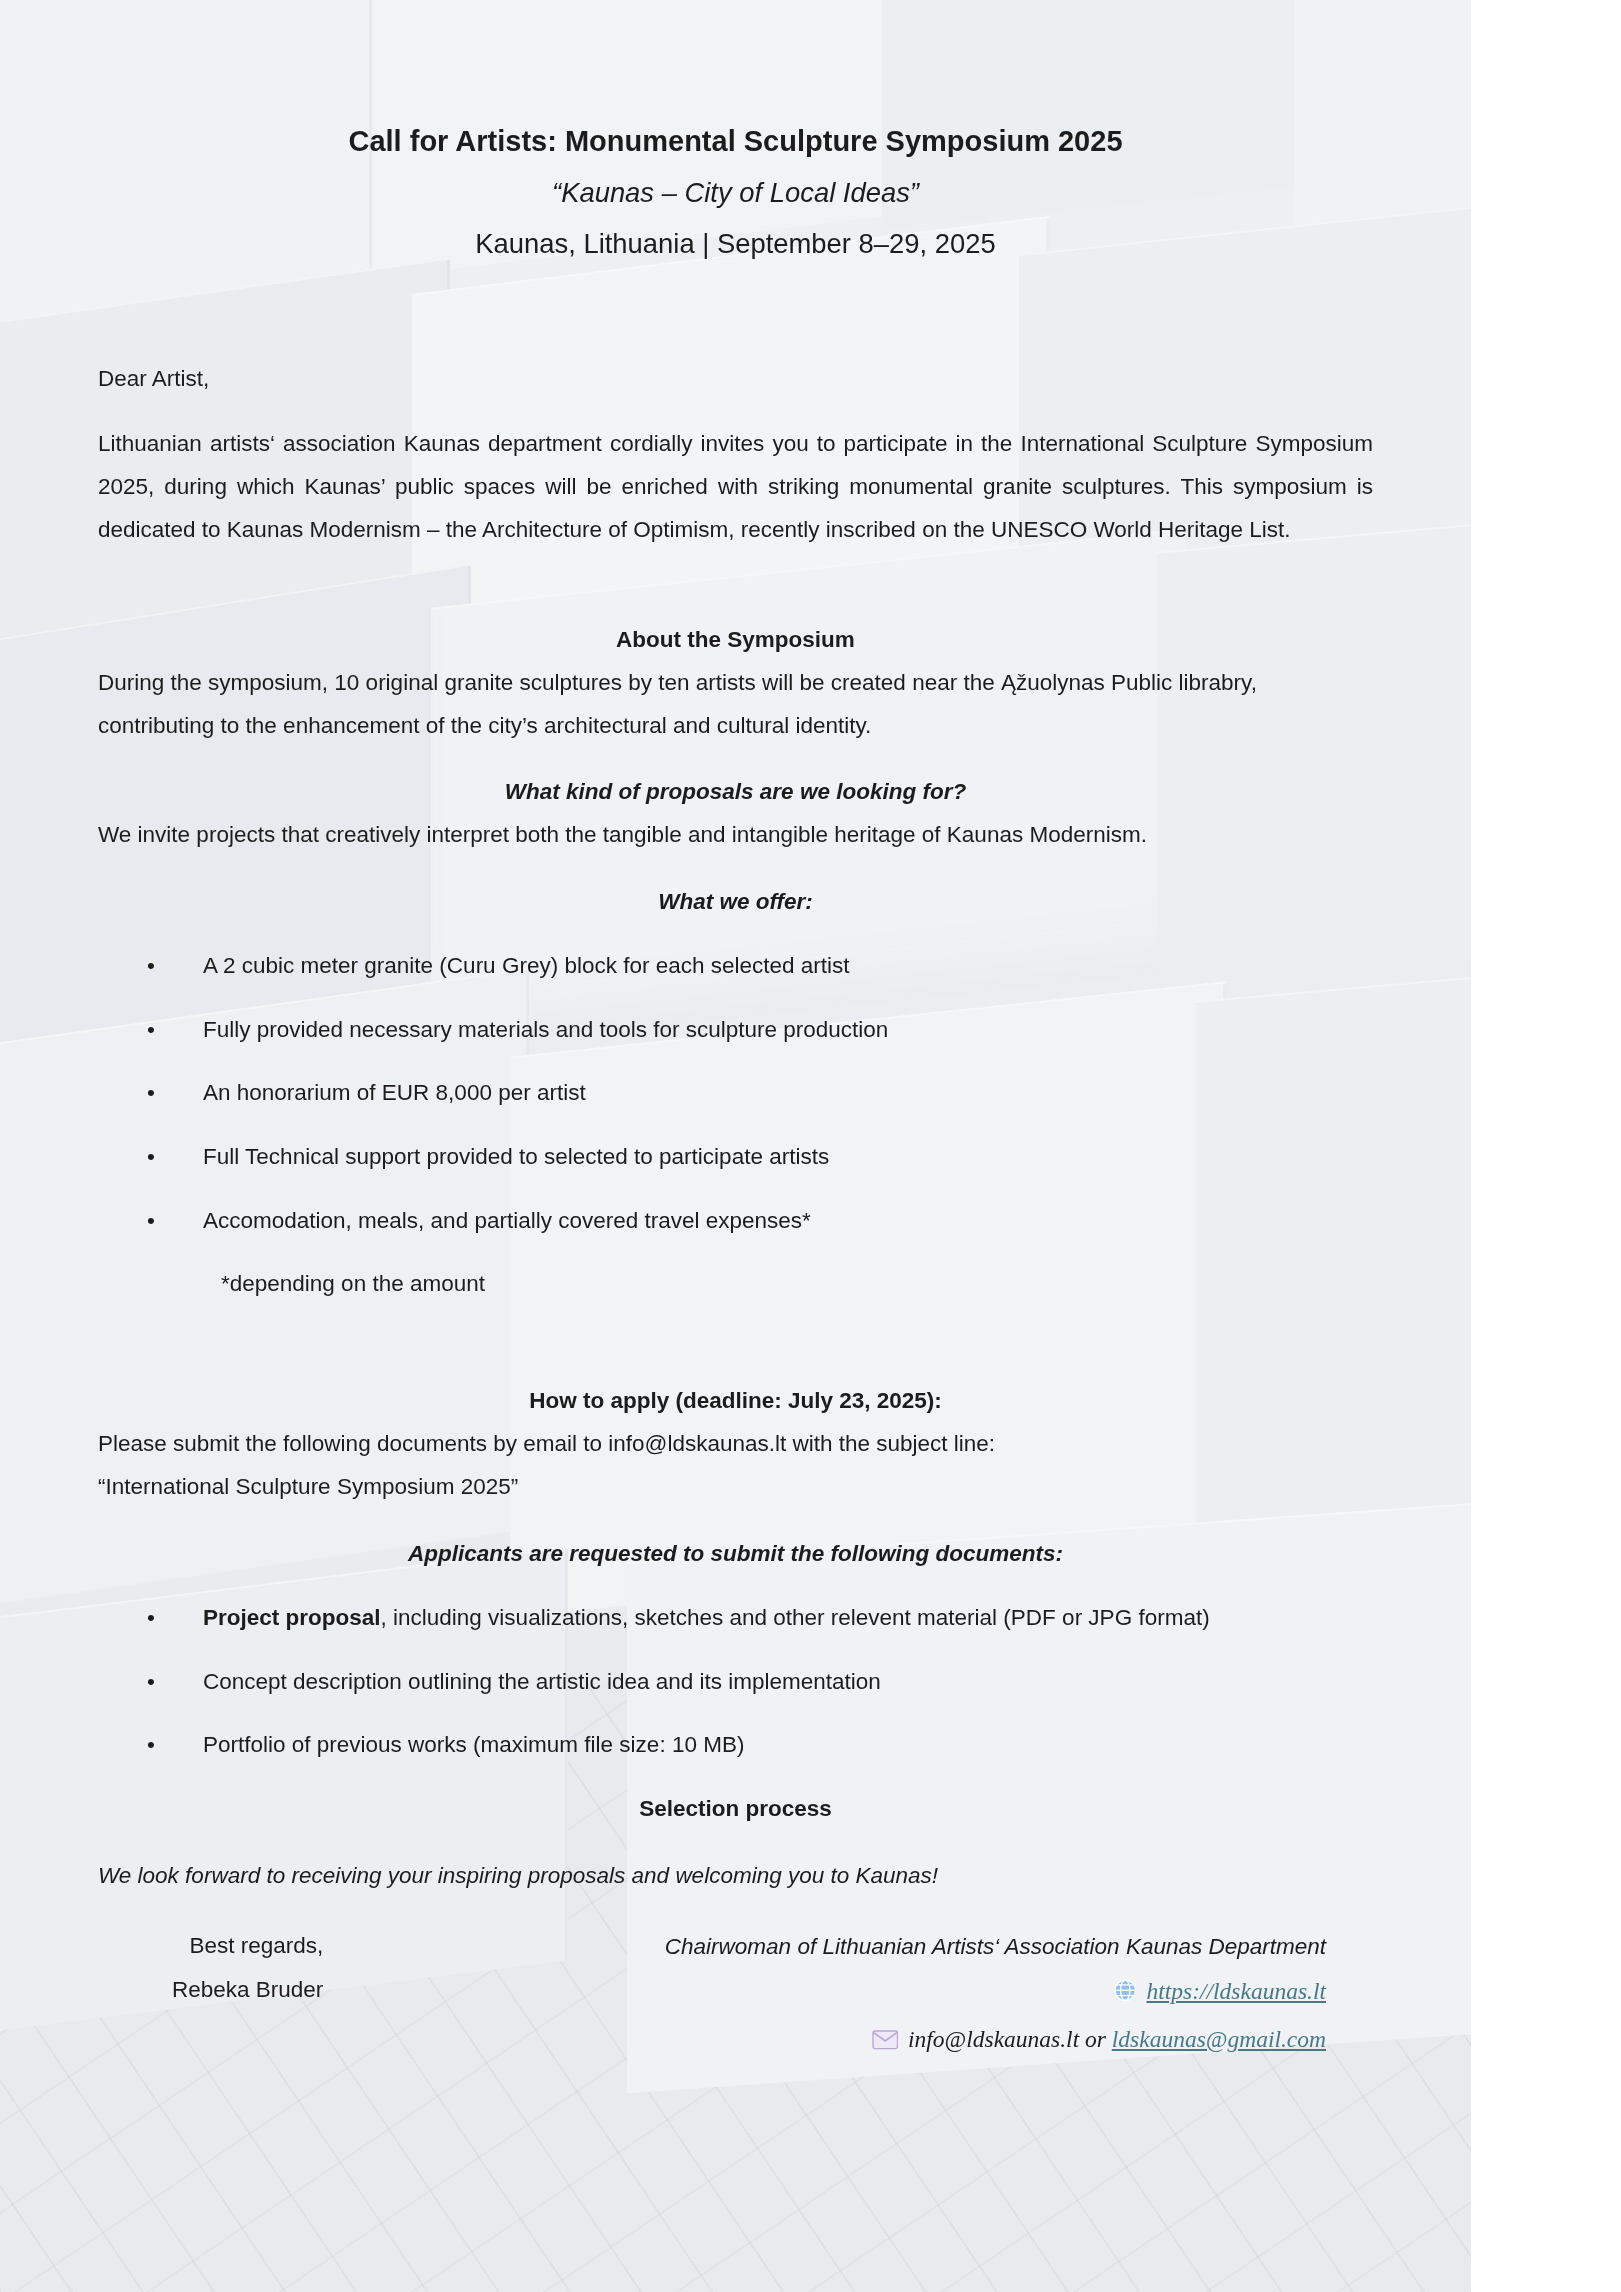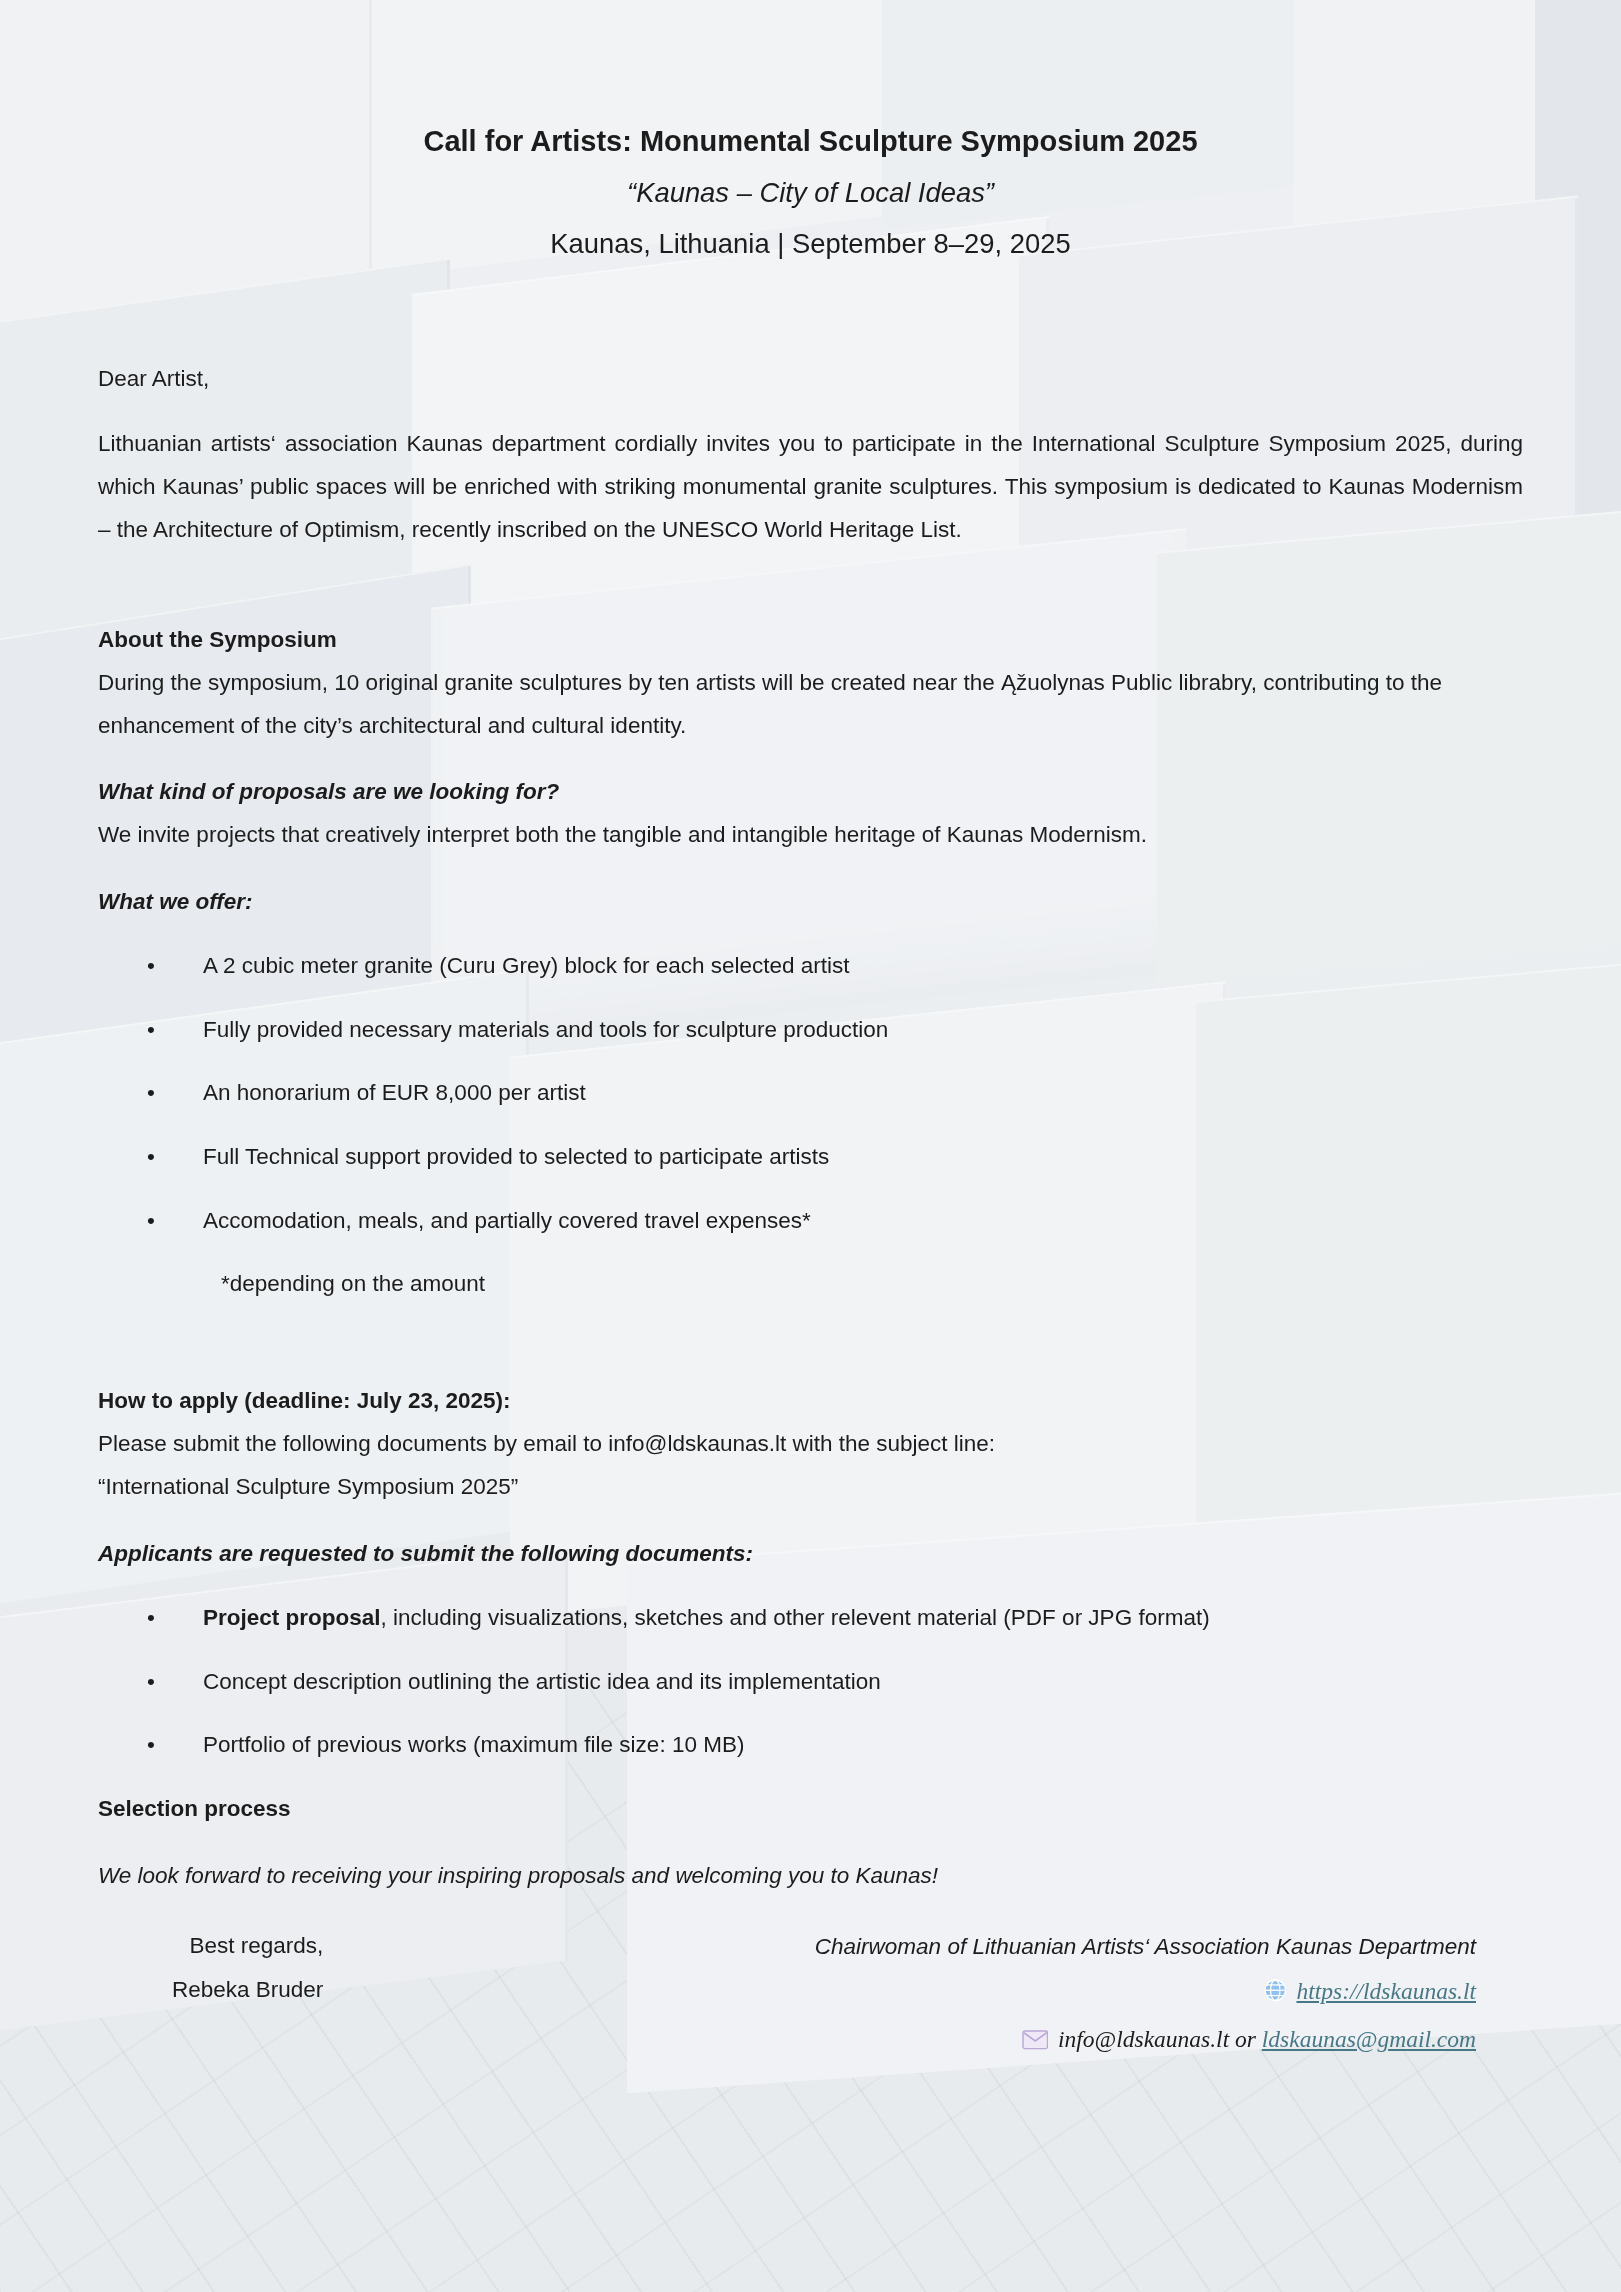--- a/index.html
+++ b/index.html
@@ -1,17 +1,17 @@
 <!DOCTYPE html>
 <html><head>
 <meta charset="utf-8">
 <style>
   html,body { margin:0; padding:0; background:#ffffff; }
   .page {
-    position:relative; width:1621px; height:2293px; overflow:hidden;
+    position:relative; width:1471px; height:2293px; overflow:hidden;
     font-family:"Liberation Sans","DejaVu Sans",sans-serif;
     color:#1c1c1c;
   }
 
   
   .bg { position:absolute; inset:0; overflow:hidden;
         background:linear-gradient(180deg,#eceef1 0%,#e7eaed 45%,#e3e6ea 75%,#e7e9ec 100%); }
   .bg div { position:absolute; }
   .blk { border-top:2px solid rgba(255,255,255,.55); box-shadow:inset -2.9px 0 0 rgba(130,136,144,.12); }
   .b1  { left:-49px;  top:-69px;  width:421px;  height:382px; background:#eff1f3; transform:skewY(-9deg); }
@@ -43,21 +43,21 @@
   .content { position:relative; z-index:10; padding:116px 98px 0 98px;
              font-size:22.5px; line-height:43px; }
   .title-block { text-align:center; }
   .title    { font-size:29px; font-weight:bold; line-height:51px; }
   .subtitle { font-size:27.4px; font-style:italic; line-height:51px; }
   .locdate  { font-size:27.4px; line-height:51px; }
 
   p { margin:0; }
   .salutation { margin-top:88px; }
   .intro { margin-top:21.6px; text-align:justify; }
-  h3 { margin:0; font-size:22.5px; font-weight:bold; line-height:43px; }
+  h3 { margin:0; font-size:22.5px; font-weight:bold; line-height:43px;text-align:center; }
   .gap-lg { margin-top:67px; }
   .gap-md { margin-top:23.5px;font-style:italic; }
   .gap-xl { margin-top:74px; }
 
   ul { list-style:none; margin:21.6px 0 0 0; padding:0; }
   li { display:flex; margin-bottom:20.6px; padding-left:49px; }
   li .marker { width:56px; flex:0 0 56px; }
   .footnote { padding-left:123px; }
 
   .footer { display:flex; margin-top:27.4px; align-items:flex-start; }

